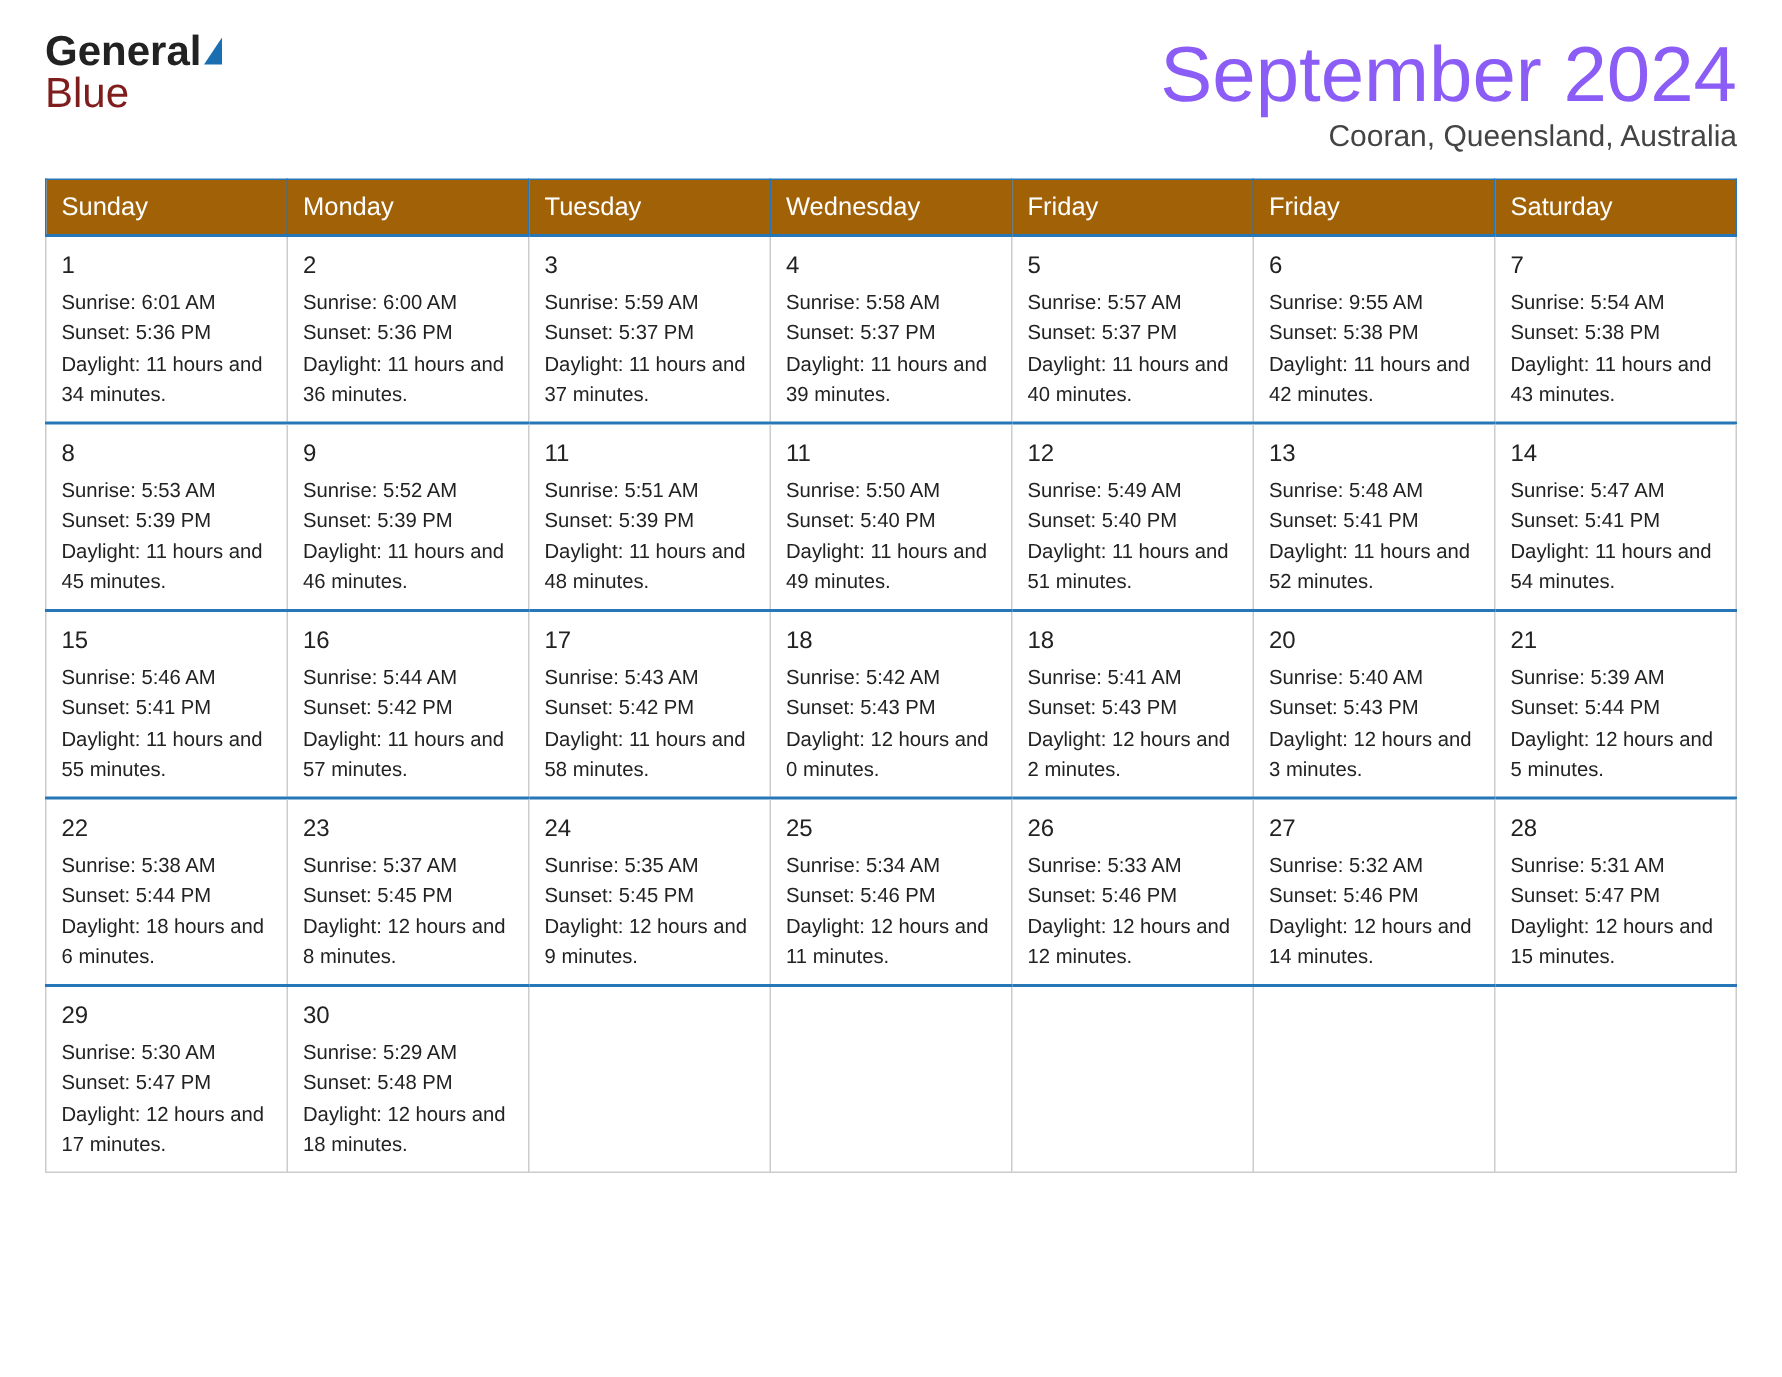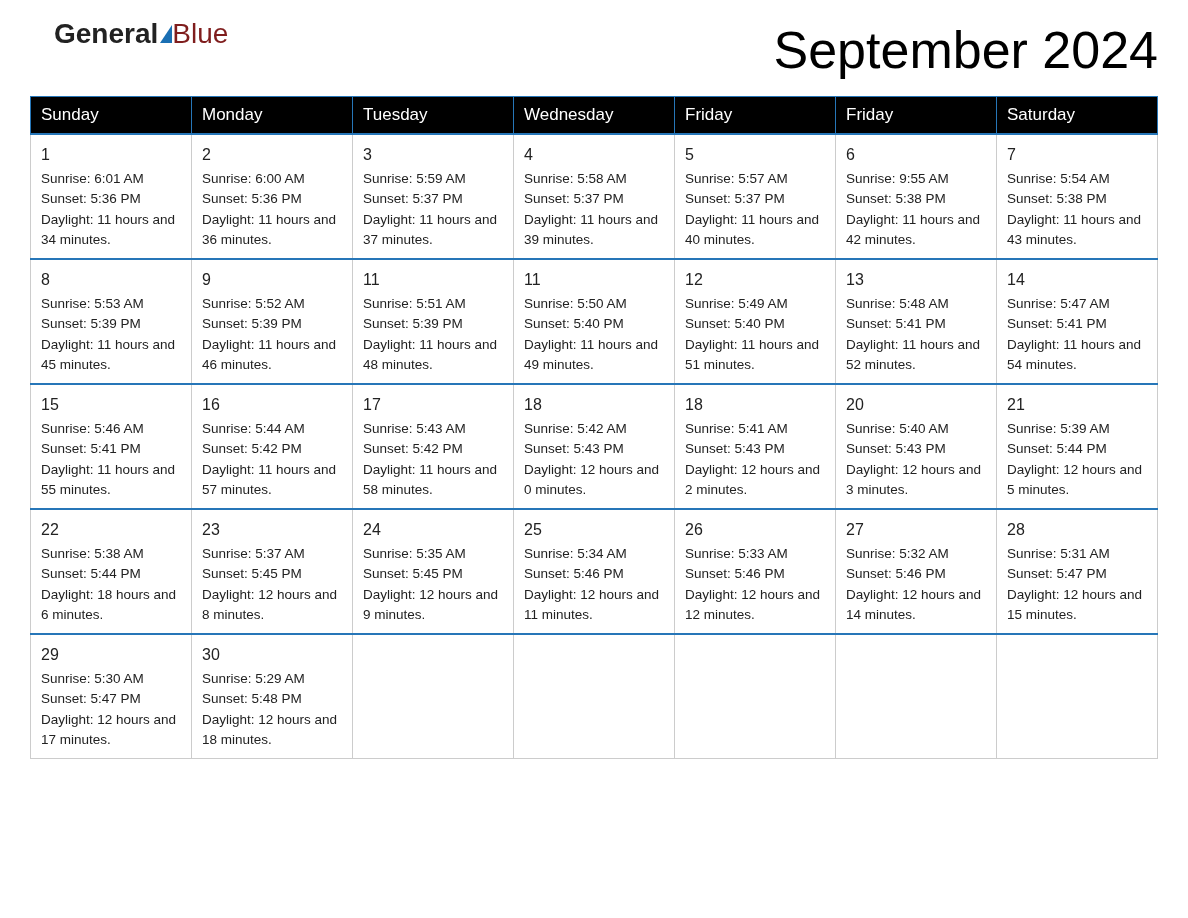--- a/index.html
+++ b/index.html
@@ -10,23 +10,22 @@
       padding: 20px 30px;
     }
     .header-area {
       display: flex;
       justify-content: space-between;
       align-items: flex-start;
       margin-bottom: 16px;
     }
     .logo {
       display: flex;
-      flex-direction: row;
+      flex-direction: column;
       align-items: flex-start;
-      margin-left: 24px;
     }
     .logo-text-general {
       font-size: 28px;
       font-weight: bold;
       color: #222;
       line-height: 1;
     }
     .logo-text-blue {
       font-size: 28px;
       font-weight: normal;
@@ -46,33 +45,33 @@
     .logo-row {
       display: flex;
       align-items: center;
     }
     .title-area {
       text-align: right;
     }
     .month-title {
       font-size: 52px;
       font-weight: normal;
-      color: #000000;
+      color: #8b5cf6;
     }
     .location-subtitle {
       font-size: 20px;
       color: #444;
     }
     .calendar-table {
       width: 100%;
       border-collapse: collapse;
       table-layout: fixed;
     }
     .calendar-table thead tr th {
-      background-color: #000000;
+      background-color: #a16207;
       color: #fff;
       text-align: left;
       padding: 8px 10px;
       font-size: 17px;
       font-weight: normal;
       border: 1px solid #2676b8;
     }
     .calendar-table tbody tr td {
       vertical-align: top;
       padding: 8px 10px;
@@ -103,20 +102,21 @@
 <div class="header-area">
   <div class="logo">
     <div class="logo-row">
       <span class="logo-text-general">General</span>
       <span class="logo-triangle"></span>
     </div>
     <span class="logo-text-blue">Blue</span>
   </div>
   <div class="title-area">
     <div class="month-title">September 2024</div>
+    <div class="location-subtitle">Cooran, Queensland, Australia</div>
   </div>
 </div>
 
 <table class="calendar-table">
   <thead>
     <tr>
     <th>Sunday</th>
         <th>Monday</th>
         <th>Tuesday</th>
         <th>Wednesday</th>

